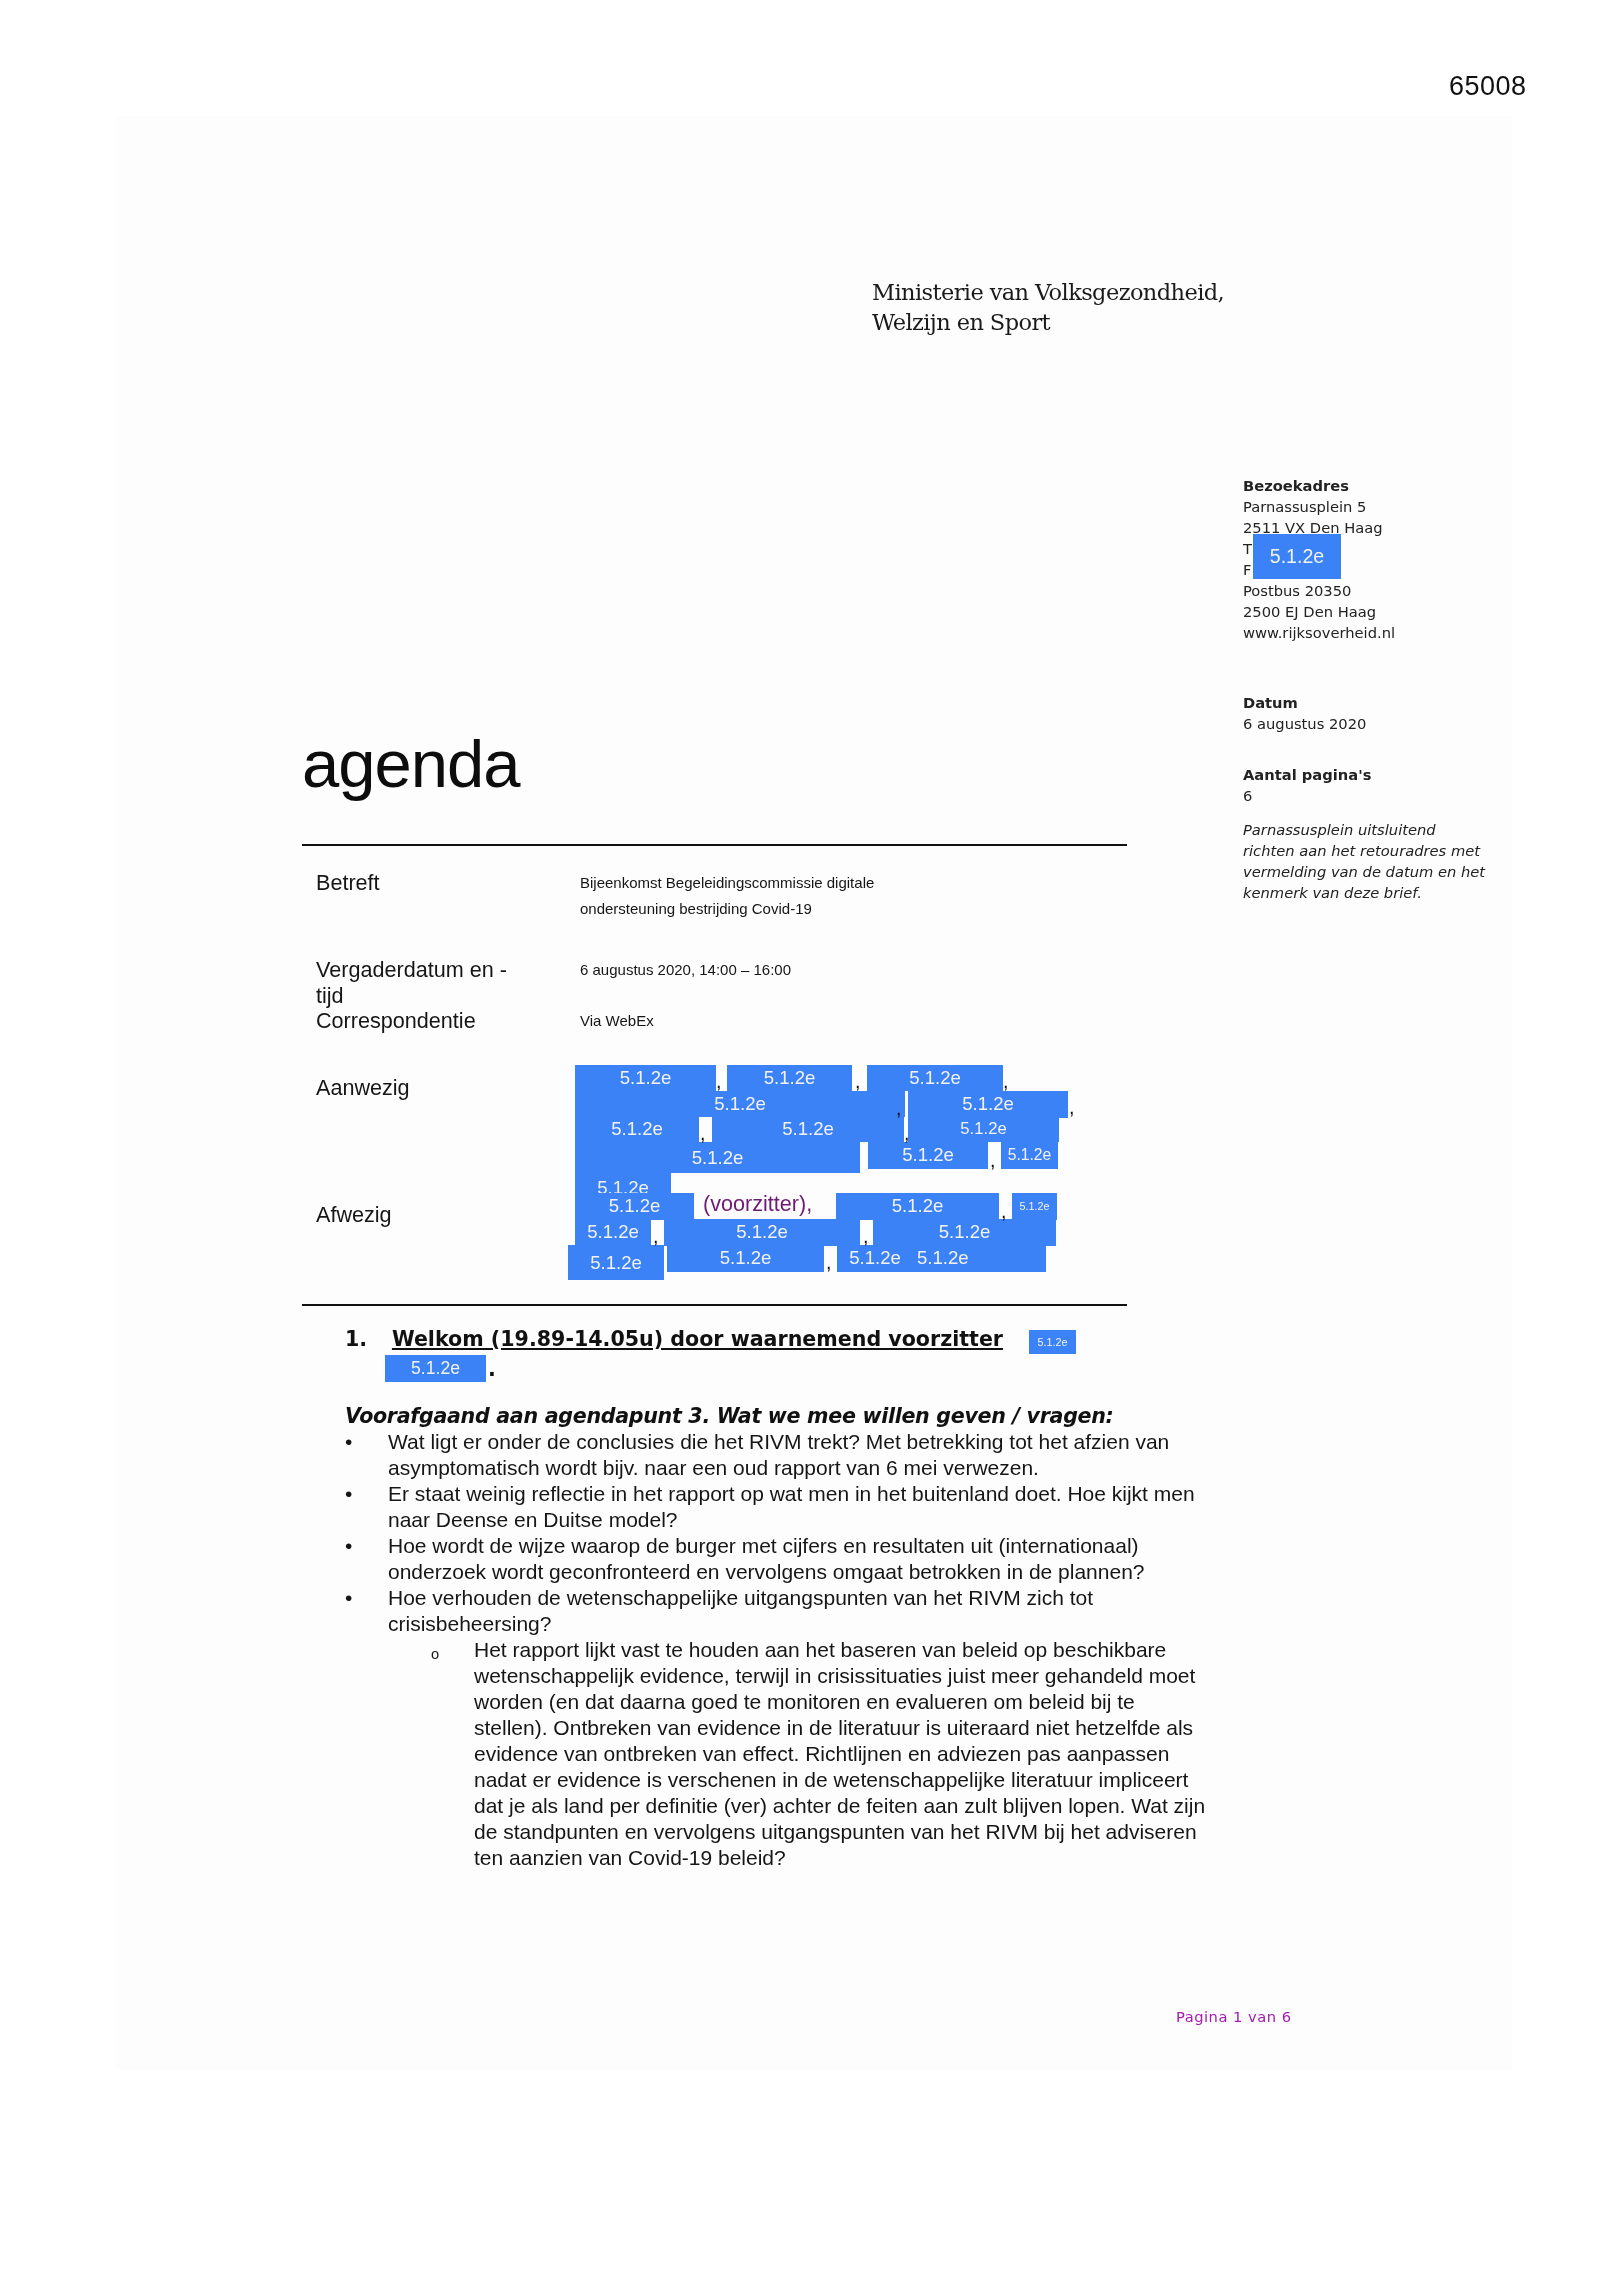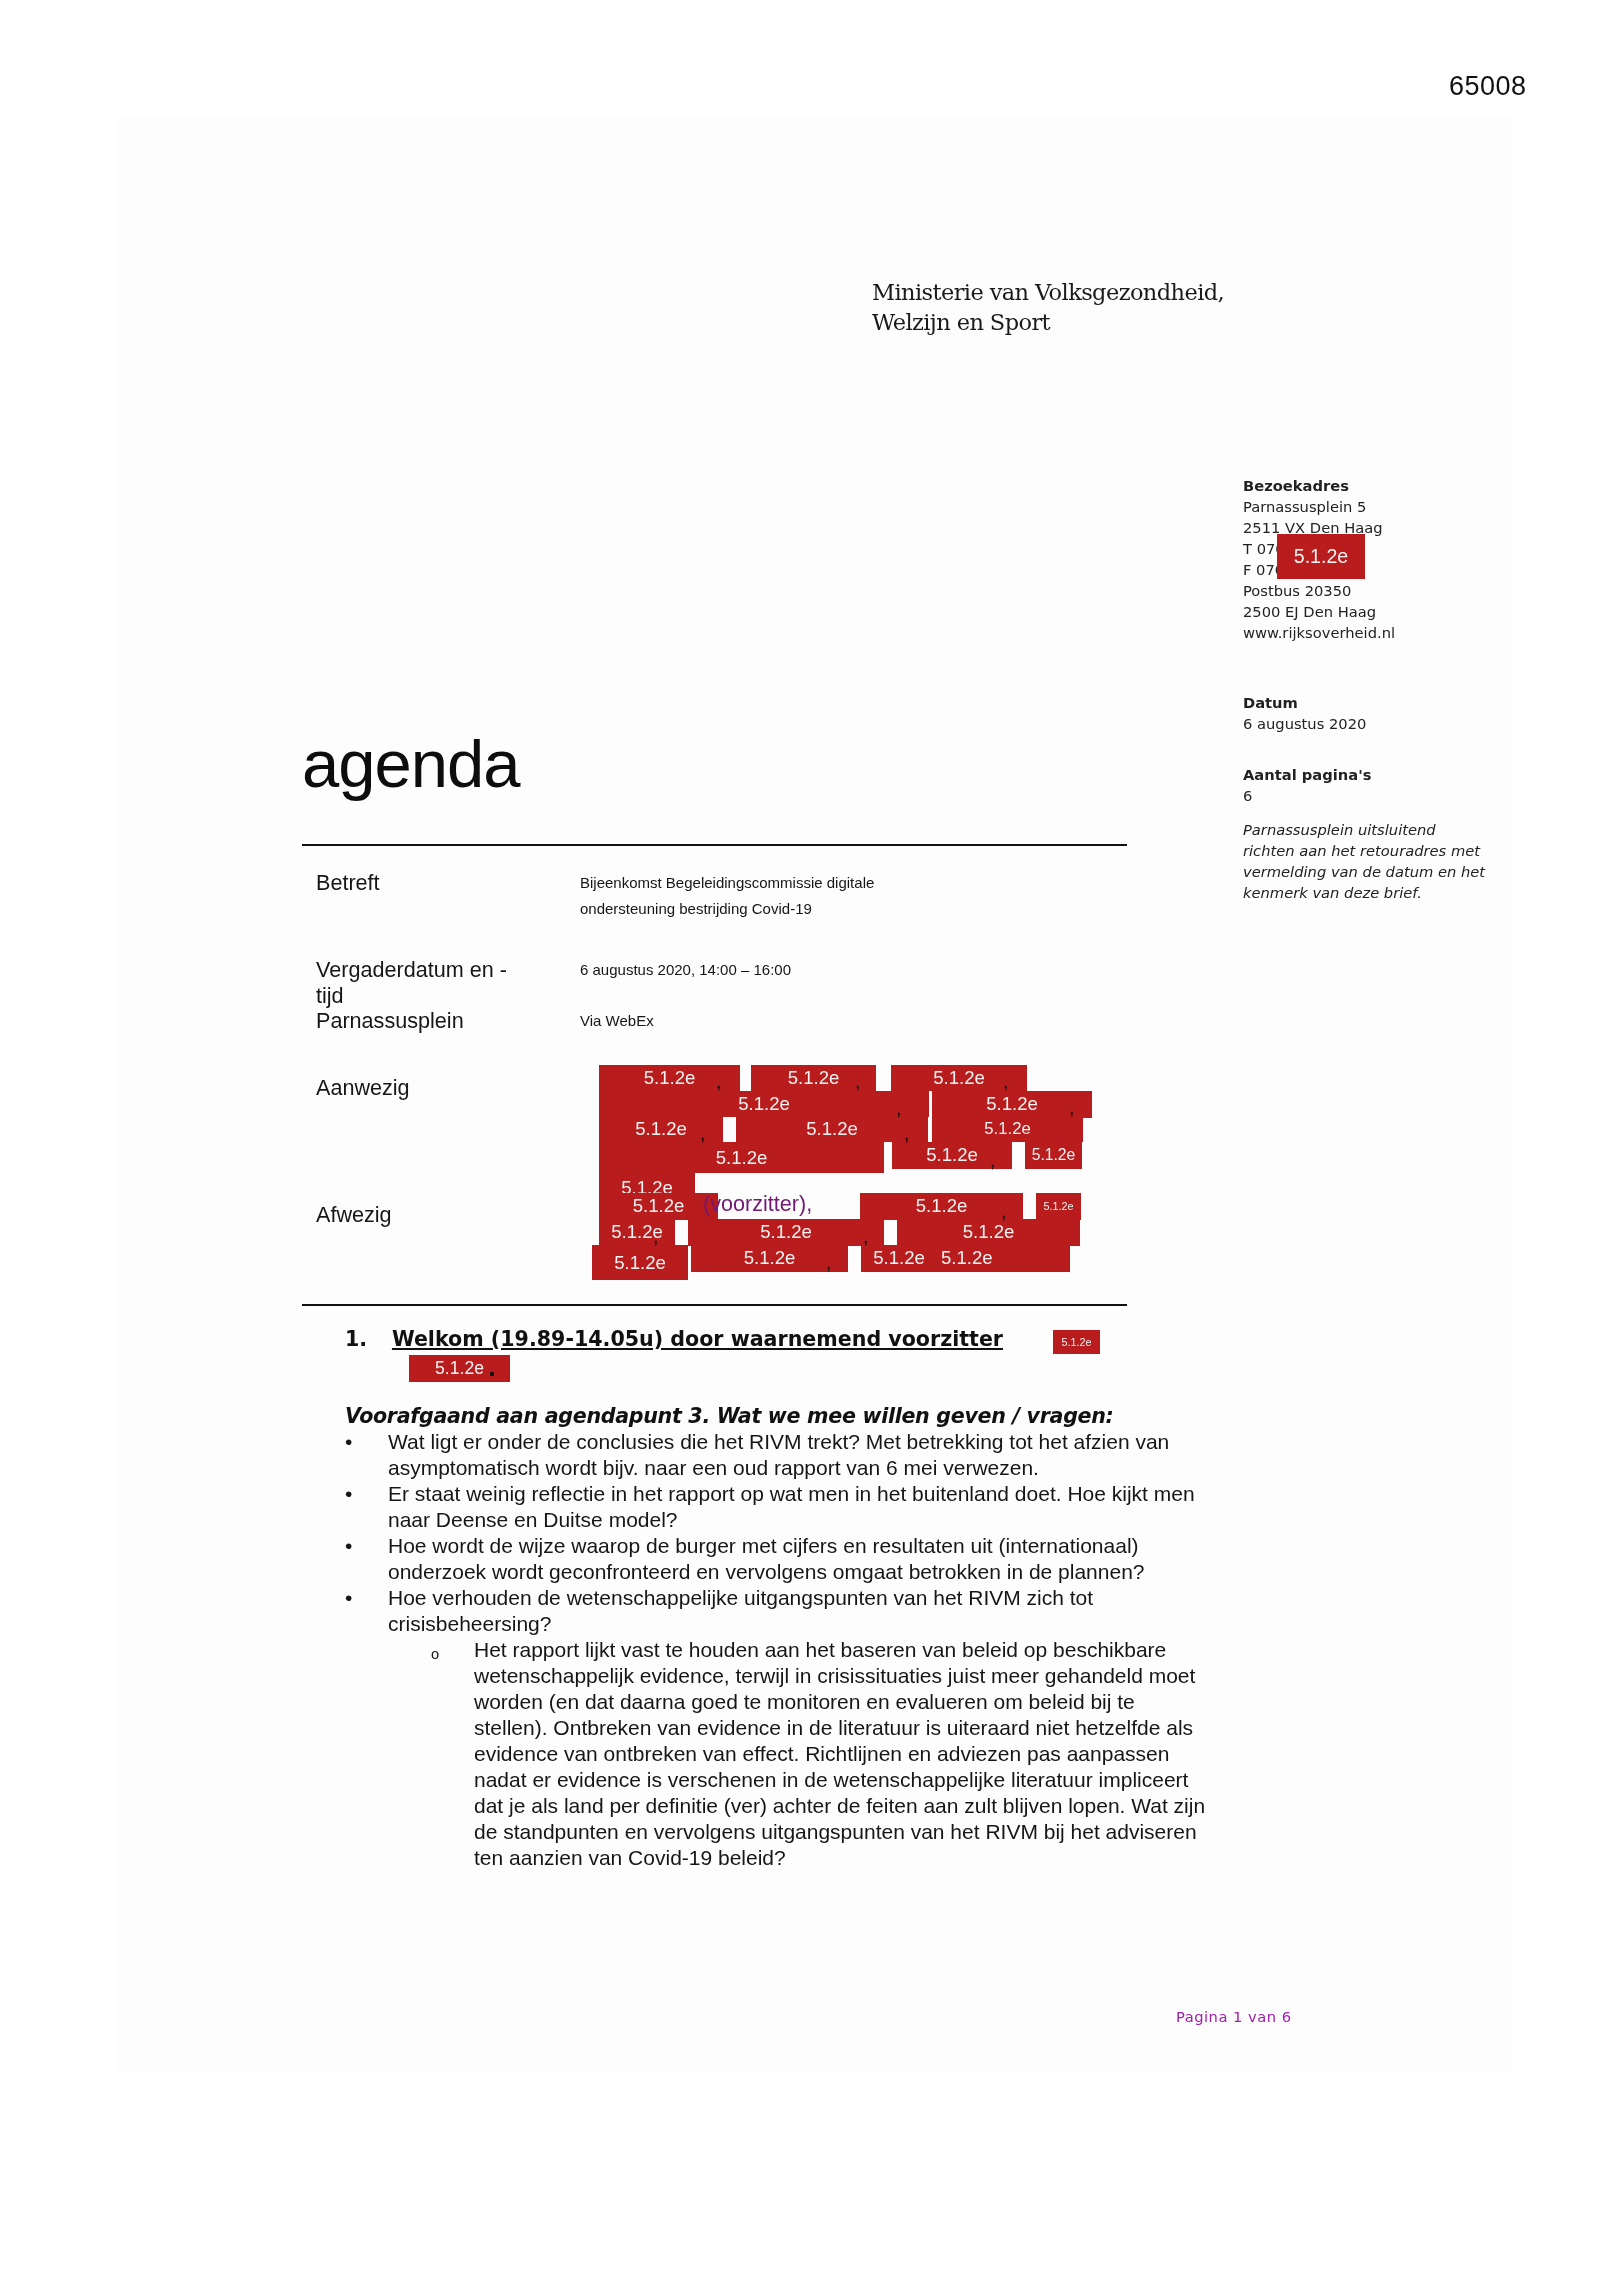--- a/index.html
+++ b/index.html
@@ -18,23 +18,23 @@
     font-size: 27px; color: #111; letter-spacing: 0.5px;
   }
   .ministry {
     left: 872px; top: 277px; font-family: "DejaVu Serif", serif;
     font-size: 22.5px; line-height: 30px; color: #1a1a1a; letter-spacing: -0.6px;
   }
   .sidebar { left: 1211px; font-size: 14.7px; line-height: 21px; color: #222; margin-left: 32px; }
   .sidebar .lbl { font-weight: bold; }
   .sidebar .ital { font-style: italic; }
   .redact {
-    position: absolute; background: #b91c1c; color: #f2f2f2;
+    position: absolute; background: #3b82f6; color: #f2f2f2;
     font-family: "Liberation Sans", sans-serif; text-align: right;
-    display: flex; align-items: center; justify-content: center; margin-left: 24px;
+    display: flex; align-items: center; justify-content: center;
   }
   .title-big {
     left: 302px; top: 727px; font-family: "Liberation Sans", sans-serif;
     font-size: 67px; line-height: 74px; color: #0d0d0d; letter-spacing: -1px;
   }
   .hr { position: absolute; height: 2px; background: #111; }
   .lbl-col {
     left: 316px; font-family: "Liberation Sans", sans-serif; font-size: 21.6px;
     line-height: 25.5px; color: #161616;
   }
@@ -113,21 +113,21 @@
   <div>Bijeenkomst Begeleidingscommissie digitale</div>
   <div>ondersteuning bestrijding Covid-19</div>
 </div>
 
 <div class="abs lbl-col" style="top:957px;">
   <div>Vergaderdatum en -</div>
   <div>tijd</div>
 </div>
 <div class="abs val-col" style="top:957px;">6 augustus 2020, 14:00 – 16:00</div>
 
-<div class="abs lbl-col" style="top:1008px;">Parnassusplein</div>
+<div class="abs lbl-col" style="top:1008px;">Correspondentie</div>
 <div class="abs val-col" style="top:1008px;">Via WebEx</div>
 
 <div class="abs lbl-col" style="top:1075px;">Aanwezig</div>
 <div class="abs lbl-col" style="top:1202px;">Afwezig</div>
 
 <div class="redact" style="left:575px; top:1065px; width:141px; height:25.5px; font-size:18.6px;">5.1.2e</div>
 <div class="redact" style="left:727px; top:1065px; width:125px; height:25.5px; font-size:18.6px;">5.1.2e</div>
 <div class="redact" style="left:867px; top:1065px; width:136px; height:25.5px; font-size:18.6px;">5.1.2e</div>
 <div class="redact" style="left:575px; top:1091px; width:330px; height:25.5px; font-size:18.6px;">5.1.2e</div>
 <div class="redact" style="left:908px; top:1091px; width:160px; height:26.5px; font-size:18.6px;">5.1.2e</div>

